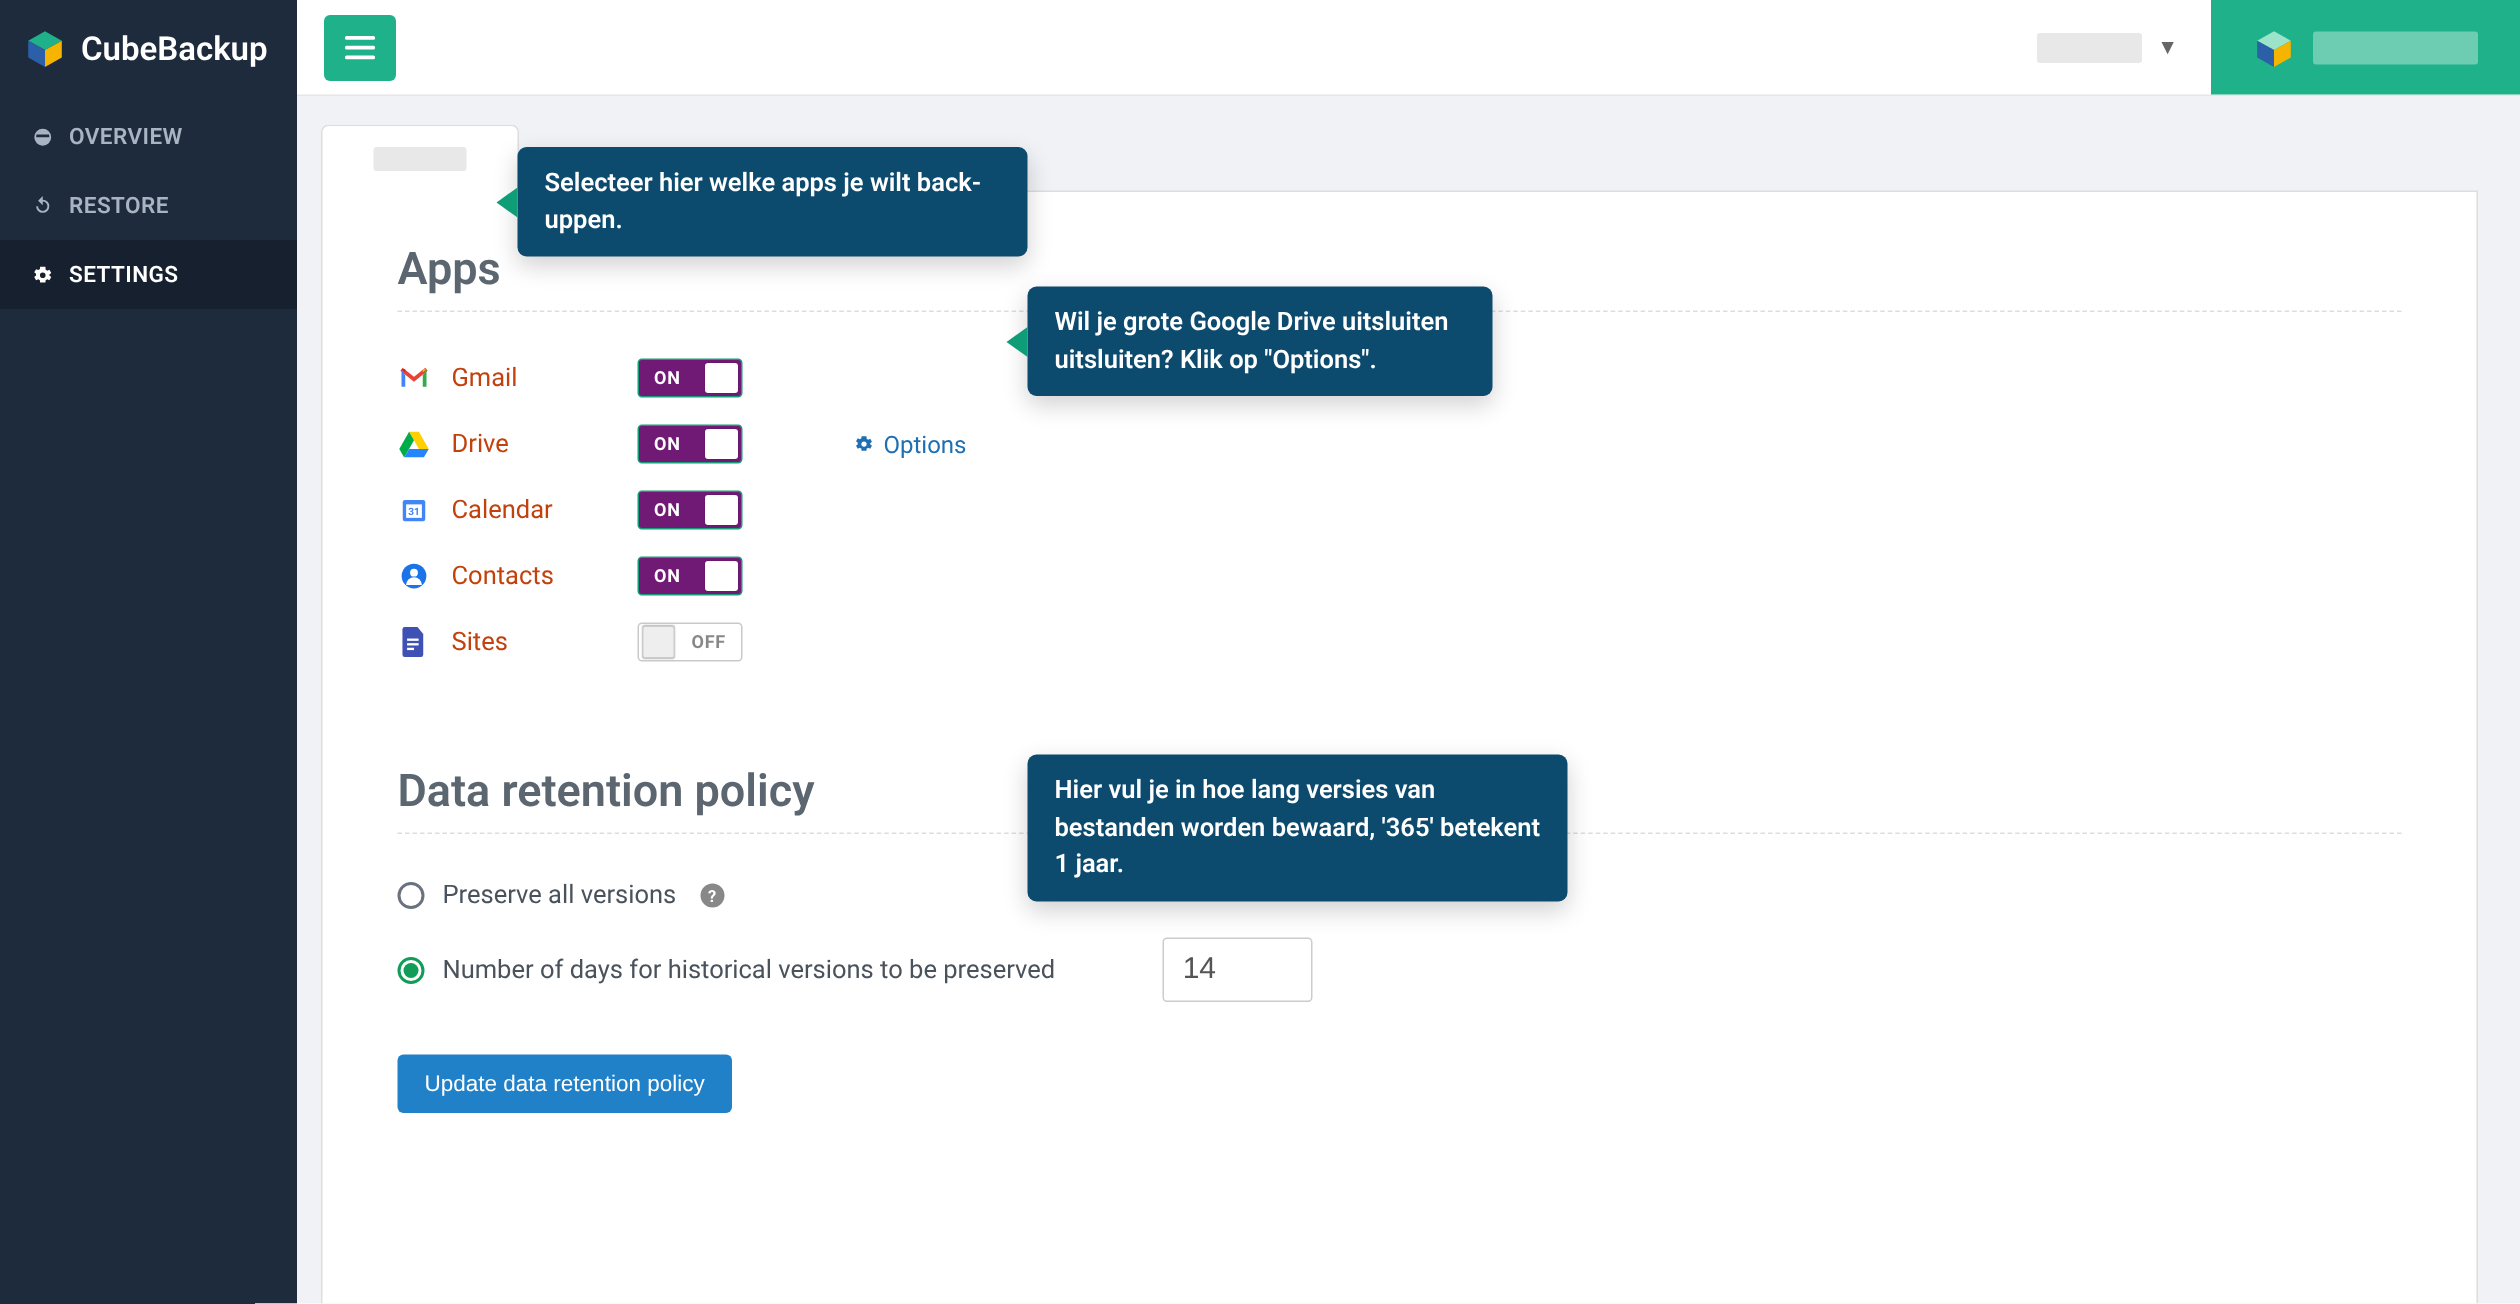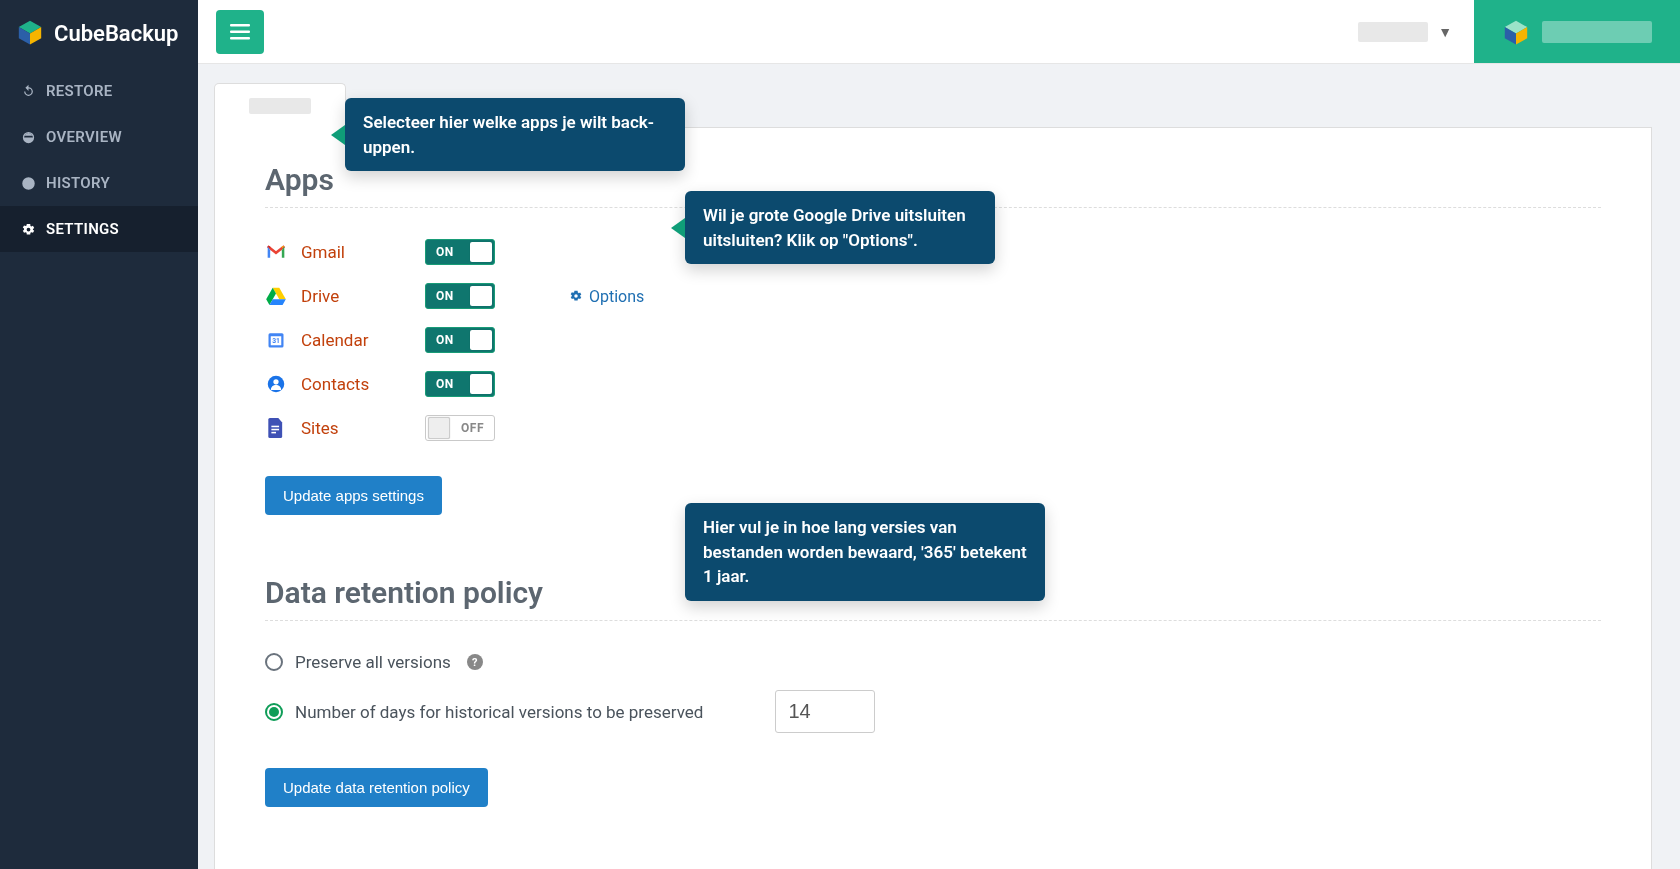--- a/index.html
+++ b/index.html
@@ -151,21 +151,21 @@
   .toggle {
     width: 70px; height: 26px;
     border: 1px solid #c9c9c9;
     border-radius: 3px;
     position: relative;
     display: flex;
     align-items: center;
     cursor: pointer;
     overflow: hidden;
   }
-  .toggle.on { background: #0f766e; border-color:#189c77; }
+  .toggle.on { background: #701a75; border-color:#189c77; }
   .toggle.on .handle { right: 2px; }
   .toggle.on .lbl { left: 10px; color:#fff; }
   .toggle.off { background: #fff; }
   .toggle.off .handle { left: 2px; }
   .toggle.off .lbl { right: 10px; color:#888; }
   .toggle .handle {
     position: absolute;
     width: 22px; height: 20px;
     background: #fff;
     border-radius: 2px;
@@ -274,40 +274,32 @@
       <polygon points="20,4 36,13 20,22 4,13" fill="#1fb28a"></polygon>
       <polygon points="4,13 20,22 20,38 4,29" fill="#2b5fa8"></polygon>
       <polygon points="36,13 20,22 20,38 36,29" fill="#f5b400"></polygon>
     </svg>
     <span class="brand-name">CubeBackup</span>
   </div>
 
   <div class="nav-item">
     <span class="icon">
       <svg width="15" height="15" viewBox="0 0 24 24" fill="currentColor">
+          <path d="M12 3a9 9 0 100 18 9 9 0 000-18zm0 2a7 7 0 016.3 4H5.7A7 7 0 0112 5zm-7 7a7 7 0 0114 0H5z"></path>
+        </svg>
+    </span>
+    <span>OVERVIEW</span>
+  </div>
+  <div class="nav-item">
+    <span class="icon">
+      <svg width="15" height="15" viewBox="0 0 24 24" fill="currentColor">
           <path d="M12 5V1L7 6l5 5V7a5 5 0 11-5 5H5a7 7 0 107-7z"></path>
         </svg>
     </span>
     <span>RESTORE</span>
-  </div>
-  <div class="nav-item">
-    <span class="icon">
-      <svg width="15" height="15" viewBox="0 0 24 24" fill="currentColor">
-          <path d="M12 3a9 9 0 100 18 9 9 0 000-18zm0 2a7 7 0 016.3 4H5.7A7 7 0 0112 5zm-7 7a7 7 0 0114 0H5z"></path>
-        </svg>
-    </span>
-    <span>OVERVIEW</span>
-  </div>
-  <div class="nav-item">
-    <span class="icon">
-      <svg width="15" height="15" viewBox="0 0 24 24" fill="currentColor">
-          <path d="M12 2a10 10 0 100 20 10 10 0 000-20zm1 5h-2v6l5 3 1-1.7-4-2.3V7z"></path>
-        </svg>
-    </span>
-    <span>HISTORY</span>
   </div>
   <div class="nav-item active">
     <span class="icon">
       <svg width="15" height="15" viewBox="0 0 24 24" fill="currentColor">
           <path d="M19.1 12.9a7 7 0 000-1.8l2-1.6-2-3.4-2.4 1a7 7 0 00-1.6-.9L14.8 3h-5.6l-.3 2.6a7 7 0 00-1.6.9l-2.4-1-2 3.4 2 1.6a7 7 0 000 1.8l-2 1.6 2 3.4 2.4-1a7 7 0 001.6.9l.3 2.6h5.6l.3-2.6a7 7 0 001.6-.9l2.4 1 2-3.4-2-1.6zM12 15a3 3 0 110-6 3 3 0 010 6z"></path>
         </svg>
     </span>
     <span>SETTINGS</span>
   </div>
 </div>
@@ -426,21 +418,20 @@
               <rect x="4" y="18" width="6" height="2" fill="#fff"></rect>
             </svg>
         </span>
         <span class="app-label">Sites</span>
         <div class="toggle off">
           <span class="lbl">OFF</span>
           <span class="handle"></span>
         </div>
       </div>
 
-      <button class="btn-primary">Update apps settings</button>
     </div>
 
     <div class="section2">
       <h2 class="section-title">Data retention policy</h2>
 
       <div class="radio-row">
         <span class="radio"></span>
         <span>Preserve all versions</span>
         <span class="help-icon">?</span>
       </div>

